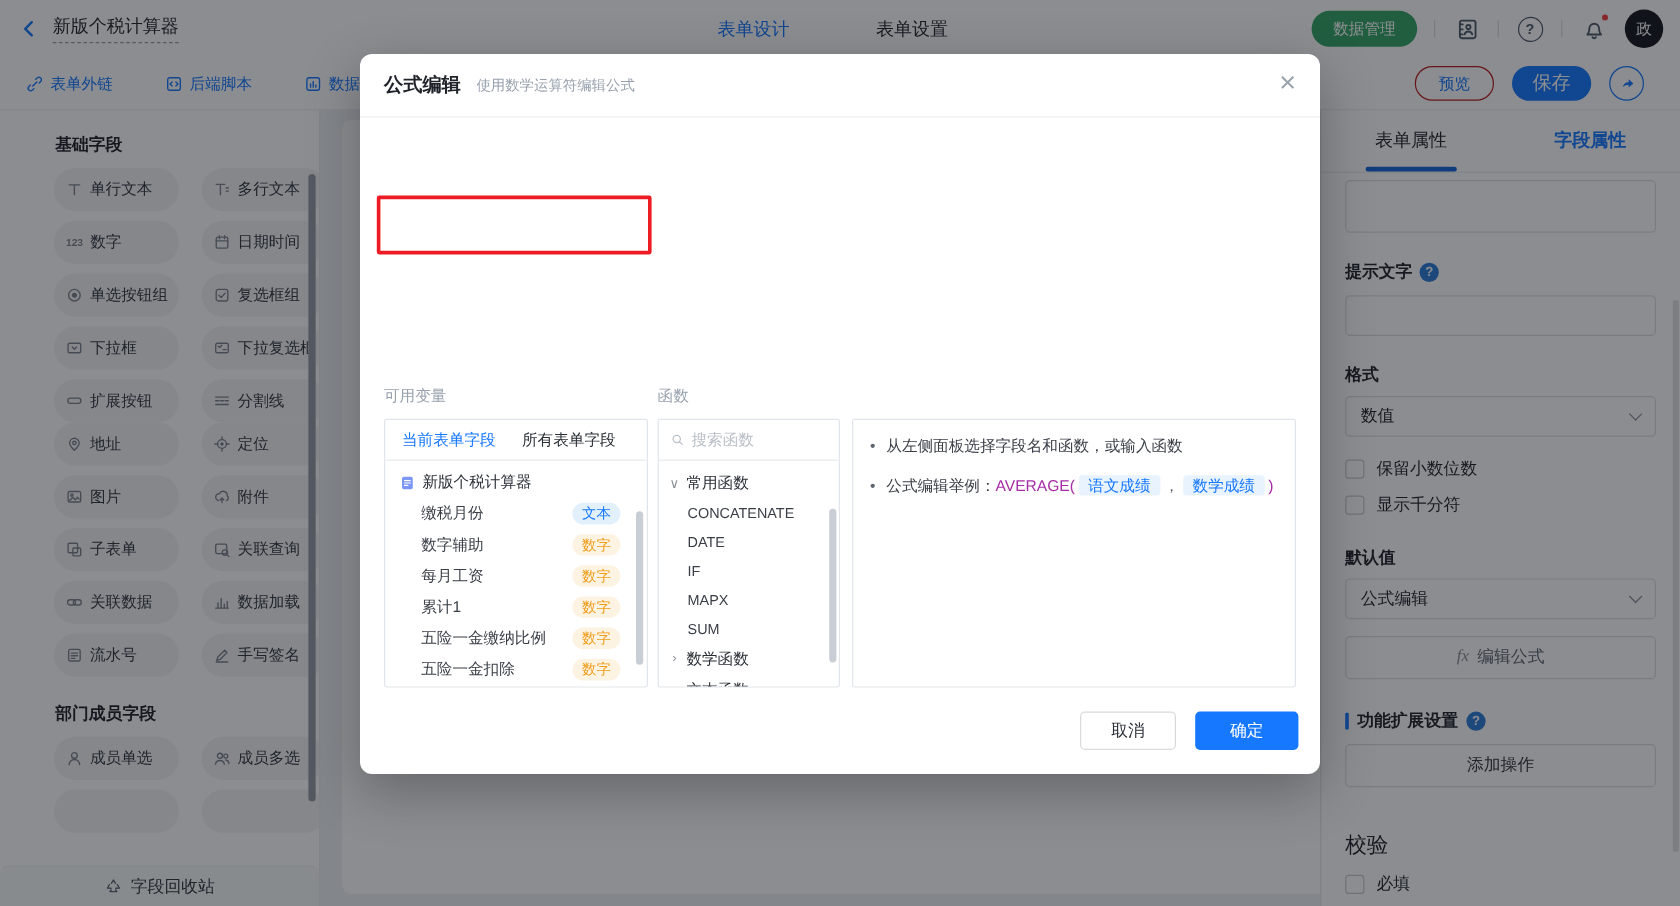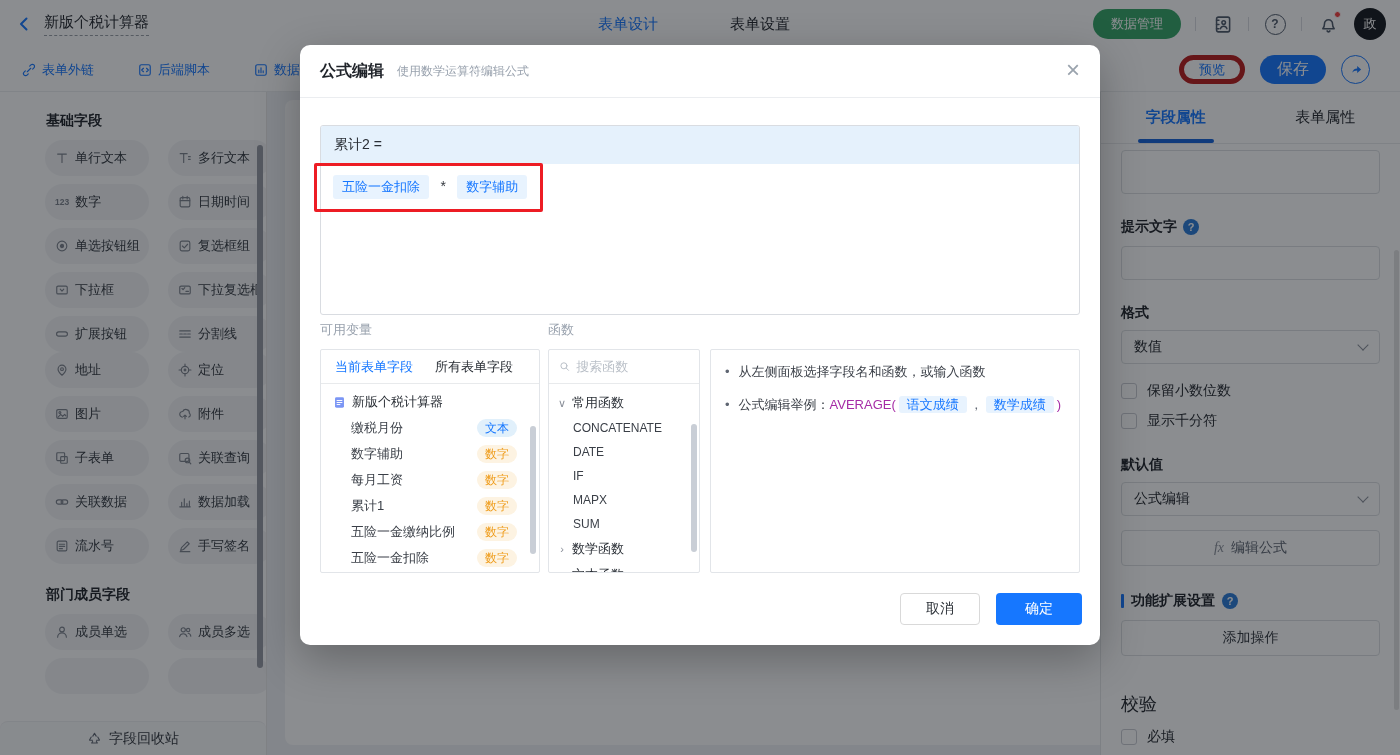--- a/index.html
+++ b/index.html
@@ -21,21 +21,21 @@
   .help-circ { width:21px; height:21px; border:1.6px solid #4e5969; border-radius:50%; display:flex; align-items:center; justify-content:center; font-size:12px; font-weight:700; }
   .bell-dot { position:absolute; top:-1px; right:-1px; width:7px; height:7px; background:#f53f3f; border-radius:50%; border:1.5px solid #fff; }
   .avatar { width:32px; height:32px; border-radius:50%; background:#15181d; color:#fff; font-size:13px; display:flex; align-items:center; justify-content:center; cursor:pointer; }
 
   
   .sub-toolbar { position:absolute; top:48px; left:0; right:0; height:44px; background:#fff; border-bottom:1px solid #ebedf0; display:flex; align-items:center; }
   .tb-links { display:flex; align-items:center; gap:44px; padding-left:22px; }
   .tb-link { display:flex; align-items:center; gap:6px; color:#1677ff; font-size:13px; cursor:pointer; white-space:nowrap; }
   .tb-link svg { stroke:currentColor; fill:none; stroke-width:1.3; stroke-linecap:round; stroke-linejoin:round; }
   .tb-actions { position:absolute; right:30px; top:7px; display:flex; align-items:center; gap:15px; }
-  .btn-preview { width:66px; height:29px; border-radius:15px; border:5px solid #b91c1c; color:#1677ff; background:#fff; font-size:13px; display:flex; align-items:center; justify-content:center; cursor:pointer; }
+  .btn-preview { width:66px; height:29px; border-radius:15px; border:1px solid #b91c1c; color:#1677ff; background:#fff; font-size:13px; display:flex; align-items:center; justify-content:center; cursor:pointer; }
   .btn-save { width:66px; height:29px; border-radius:15px; background:#1677ff; color:#fff; font-size:16px; display:flex; align-items:center; justify-content:center; cursor:pointer; }
   .btn-share { width:29px; height:29px; border-radius:50%; border:1px solid #1677ff; background:#fff; display:flex; align-items:center; justify-content:center; cursor:pointer; }
 
   
   .sidebar { position:absolute; top:92px; left:0; width:267px; bottom:0; background:#fff; border-right:1px solid #e8e8e8; overflow:hidden; padding-top:20px;padding-left:32px; }
   .side-h { font-size:14px; font-weight:700; color:#1f2329; padding:0 14px; margin-bottom:10px; }
   .side-h.mt { margin-top:22px; }
   .pill-grid { display:grid; grid-template-columns:104px 104px; gap:8px 19px; padding:0 13px; }
   .pill { height:36px; border-radius:18px; background:#f3f4f6; display:flex; align-items:center; gap:6px; padding:0 10px; font-size:13px; color:#33383f; cursor:pointer; white-space:nowrap; overflow:hidden; }
   .pill svg { flex:none; stroke:#7d828c; fill:none; stroke-width:1.3; stroke-linecap:round; stroke-linejoin:round; }
@@ -393,22 +393,22 @@
       </div>
       <div class="form-row" style="top:298px">
         <div class="f-label">累</div>
         <div class="f-input"></div>
       </div>
     </div>
   </div>
 
   <aside class="props">
     <div class="props-tabs">
+      <span class="props-tab">表单属性</span>
       <span class="props-tab active">字段属性</span>
-      <span class="props-tab">表单属性</span>
       <span class="props-underline"></span>
     </div>
     <div class="props-body">
       <div class="p-box-empty"></div>
       <div class="p-label">
         <span>提示文字</span>
         <span class="q-ic">?</span>
       </div>
       <div class="p-input"></div>
       <div class="p-label">格式</div>
@@ -456,28 +456,20 @@
 
   <div class="overlay"></div>
 
   <div class="modal">
     <div class="modal-header">
       <span class="modal-title">公式编辑</span>
       <span class="modal-sub">使用数学运算符编辑公式</span>
       <span class="modal-close">×</span>
     </div>
 
-    <div class="formula-box">
-      <div class="formula-strip">累计2 =</div>
-      <div class="formula-content">
-        <span class="token">五险一金扣除</span>
-        <span class="op">*</span>
-        <span class="token">数字辅助</span>
-      </div>
-    </div>
 
     <span class="panel-label" style="left:20px">可用变量</span>
     <span class="panel-label" style="left:248px">函数</span>
 
     <div class="mpanel vars-panel">
       <div class="vars-tabs">
         <span class="vars-tab active">当前表单字段</span>
         <span class="vars-tab">所有表单字段</span>
       </div>
       <div class="vars-list">

